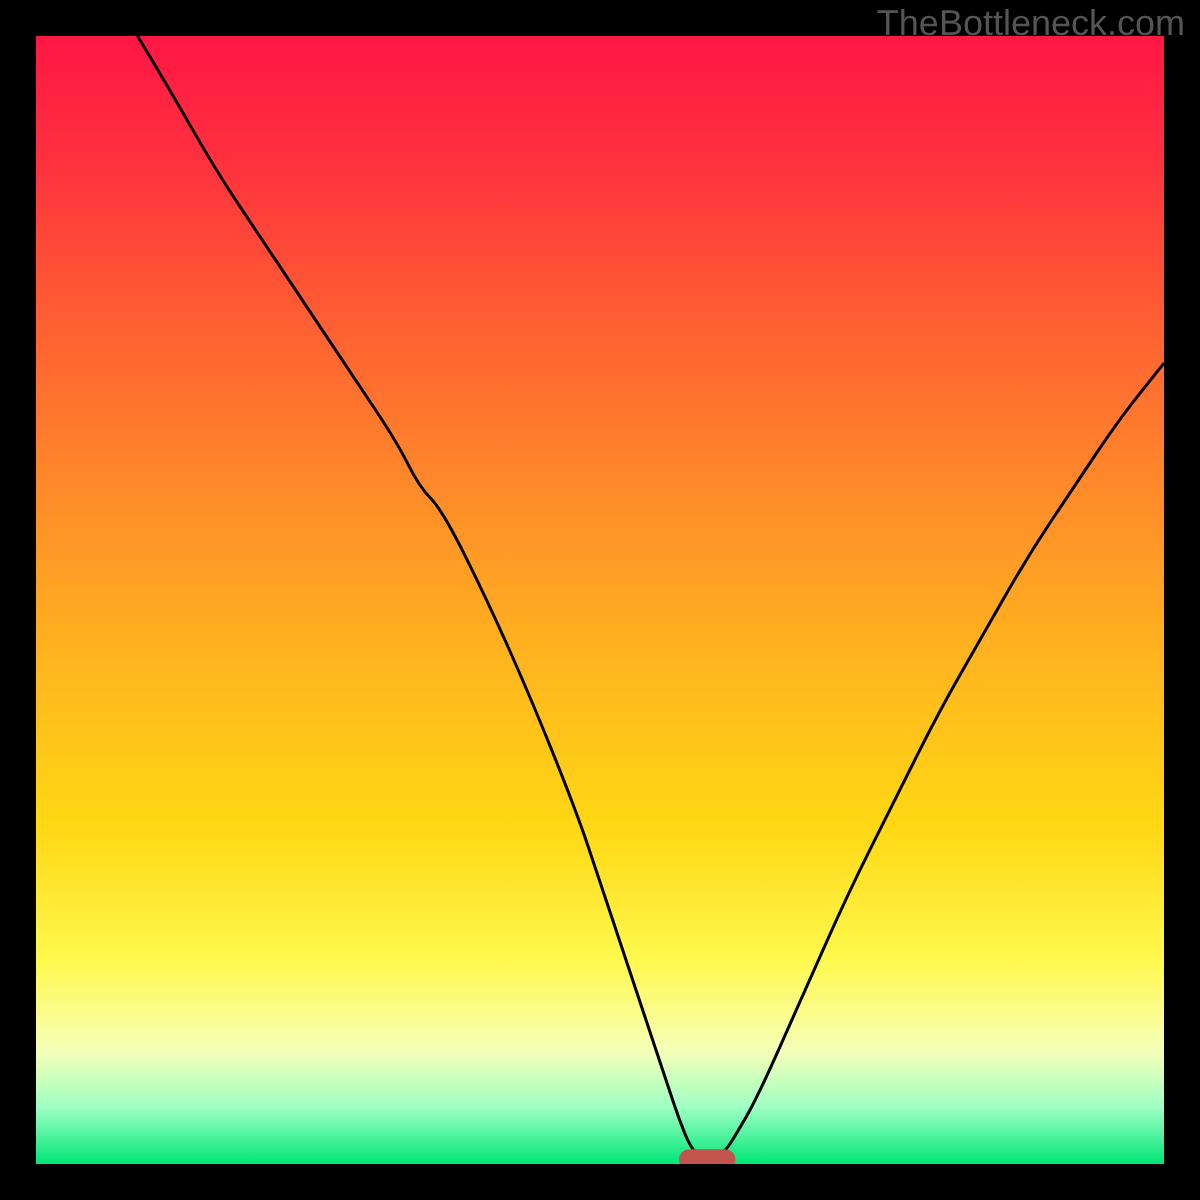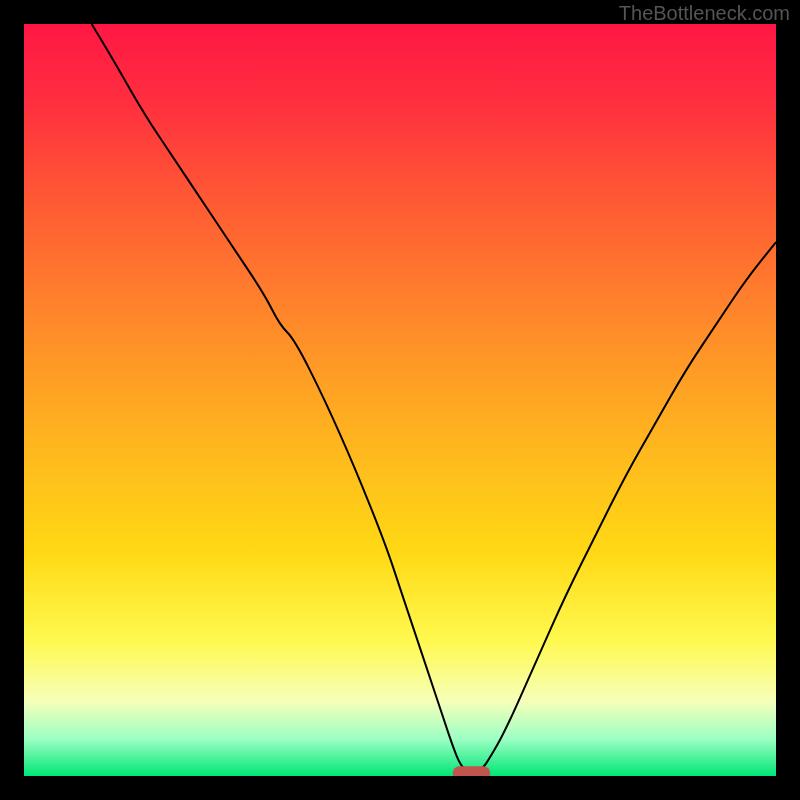--- a/index.html
+++ b/index.html
@@ -15,21 +15,21 @@
     position: relative;
     width: 800px;
     height: 800px;
     background: #000;
   }
   .watermark {
     position: absolute;
     top: 2px;
     right: 10px;
     color: #555;
-    font-size: 20px;
+    font-size: 24px;
     font-weight: 500;
     z-index: 10;
     user-select: none;
   }
   .plot-area {
     position: absolute;
     left: 24px;
     top: 24px;
     width: 752px;
     height: 752px;

